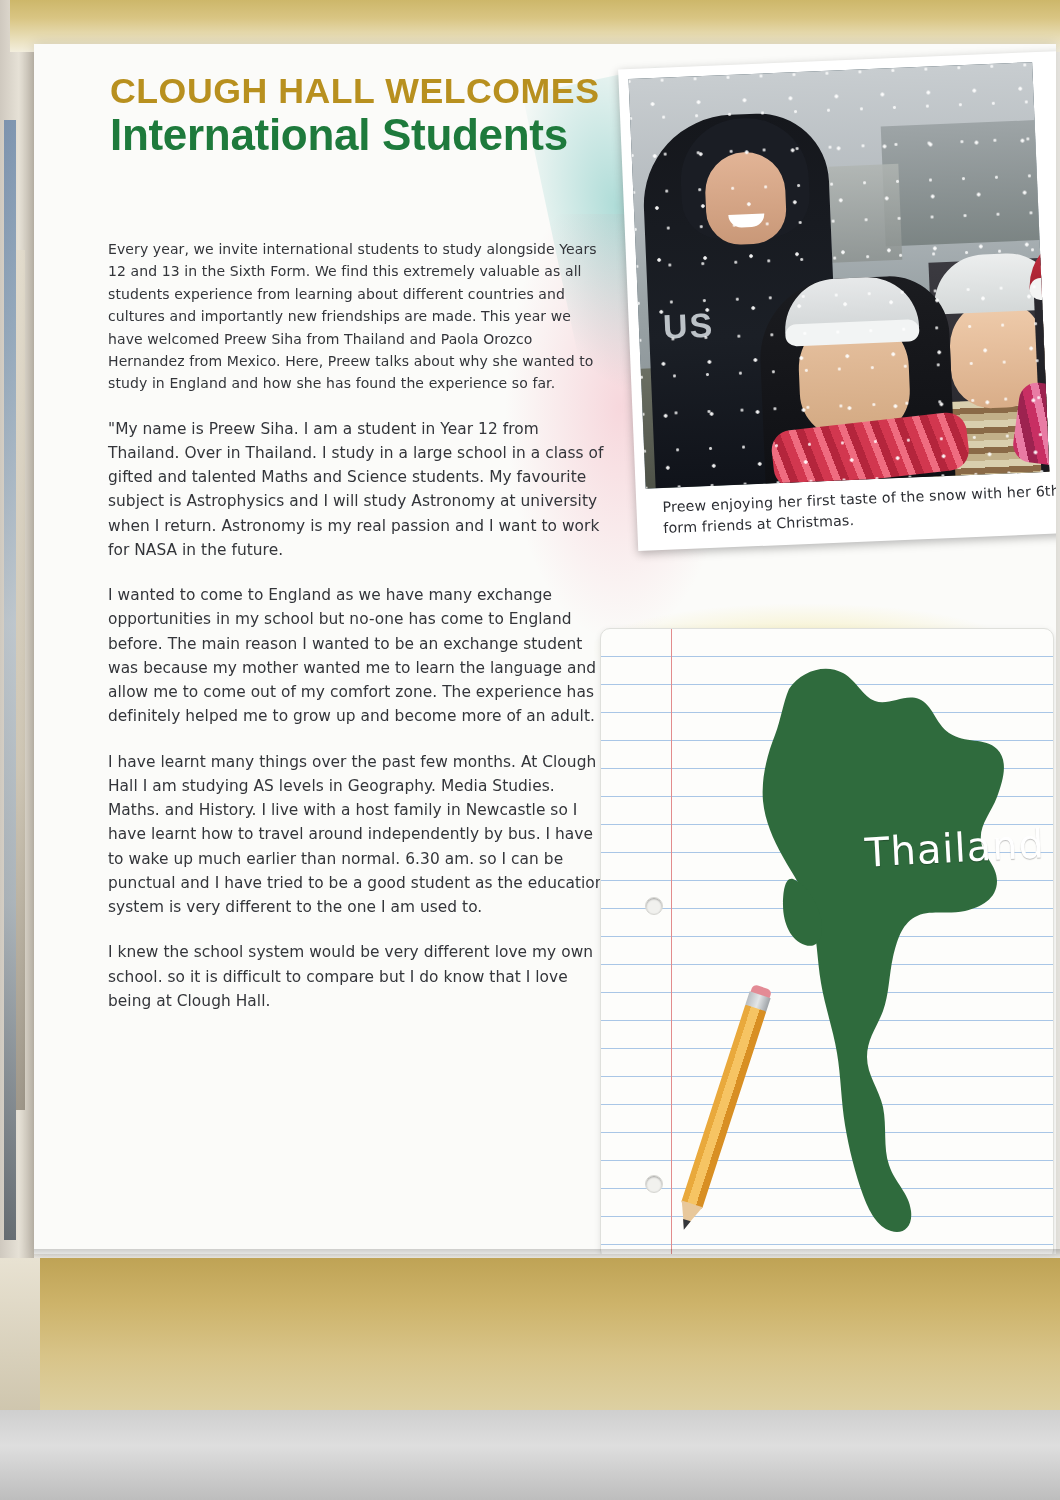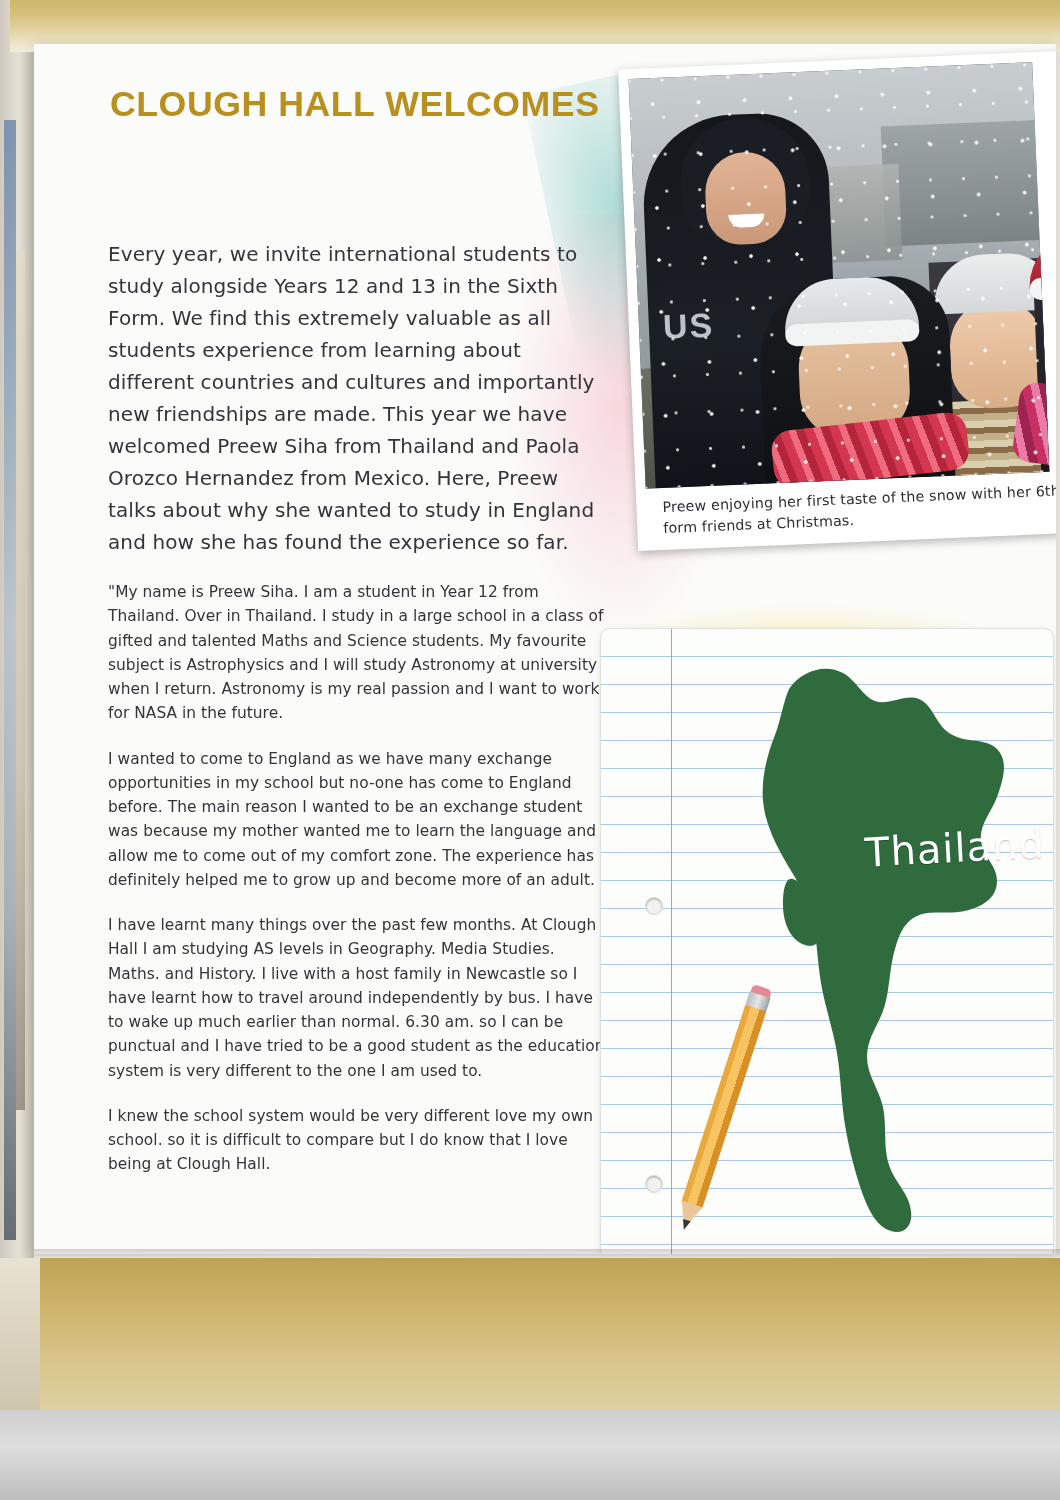--- a/index.html
+++ b/index.html
@@ -96,21 +96,21 @@
   .bleed-yellow {
     position: absolute; left: 560px; top: 560px; width: 420px; height: 90px;
     background: radial-gradient(ellipse at 50% 50%, rgba(235,215,70,.35), rgba(235,215,70,0) 72%);
   }
   .bleed-grn {
     position: absolute; left: 950px; top: 40px; width: 80px; height: 120px;
     background: radial-gradient(ellipse at 50% 50%, rgba(120,190,200,.35), rgba(120,190,200,0) 70%);
   }
 
   
-  .headline-wrap { position: absolute; left: 76px; top: 42px; width: 520px; }
+  .headline-wrap { position: absolute; left: 76px; top: 29px; width: 520px; }
   .headline-1 {
     font-family: "Liberation Sans", sans-serif;
     font-weight: bold;
     font-size: 35px;
     letter-spacing: .5px;
     color: #b8901f;
     line-height: 1;
     transform: scaleX(1.02);
     transform-origin: left center;
   }
@@ -127,21 +127,21 @@
   
   .body-col {
     position: absolute;
     left: 74px;
     top: 194px;
     width: 500px;
     color: #33353a;
     font-family: "DejaVu Sans", sans-serif;
   }
   .lead {
-    font-size: 20px;
+    font-size: 14px;
     line-height: 1.60;
     letter-spacing: .1px;
     margin: 0 0 22px 0;
   }
   .para {
     font-size: 15.4px;
     line-height: 1.575;
     letter-spacing: .05px;
     margin: 0 0 21px 0;
   }
@@ -357,20 +357,21 @@
 
 <div class="page">
 
   <div class="bleed-teal"></div>
   <div class="bleed-pink"></div>
   <div class="bleed-yellow"></div>
   <div class="bleed-grn"></div>
 
   <div class="headline-wrap">
     <div class="headline-1">CLOUGH HALL WELCOMES</div>
+    <div class="headline-2">International Students</div>
   </div>
 
   <div class="body-col">
     <p class="lead">Every year, we invite international students to study alongside Years 12 and 13 in the Sixth Form. We find this extremely valuable as all students experience from learning about different countries and cultures and importantly new friendships are made. This year we have welcomed Preew Siha from Thailand and Paola Orozco Hernandez from Mexico. Here, Preew talks about why she wanted to study in England and how she has found the experience so far.</p>
     <p class="para">"My name is Preew Siha. I am a student in Year 12 from Thailand. Over in Thailand. I study in a large school in a class of gifted and talented Maths and Science students. My favourite subject is Astrophysics and I will study Astronomy at university when I return. Astronomy is my real passion and I want to work for NASA in the future.</p>
     <p class="para">I wanted to come to England as we have many exchange opportunities in my school but no-one has come to England before. The main reason I wanted to be an exchange student was because my mother wanted me to learn the language and allow me to come out of my comfort zone. The experience has definitely helped me to grow up and become more of an adult.</p>
     <p class="para">I have learnt many things over the past few months. At Clough Hall I am studying AS levels in Geography. Media Studies. Maths. and History. I live with a host family in Newcastle so I have learnt how to travel around independently by bus. I have to wake up much earlier than normal. 6.30 am. so I can be punctual and I have tried to be a good student as the education system is very different to the one I am used to.</p>
     <p class="para">I knew the school system would be very different love my own school. so it is difficult to compare but I do know that I love being at Clough Hall.</p>
   </div>
 

